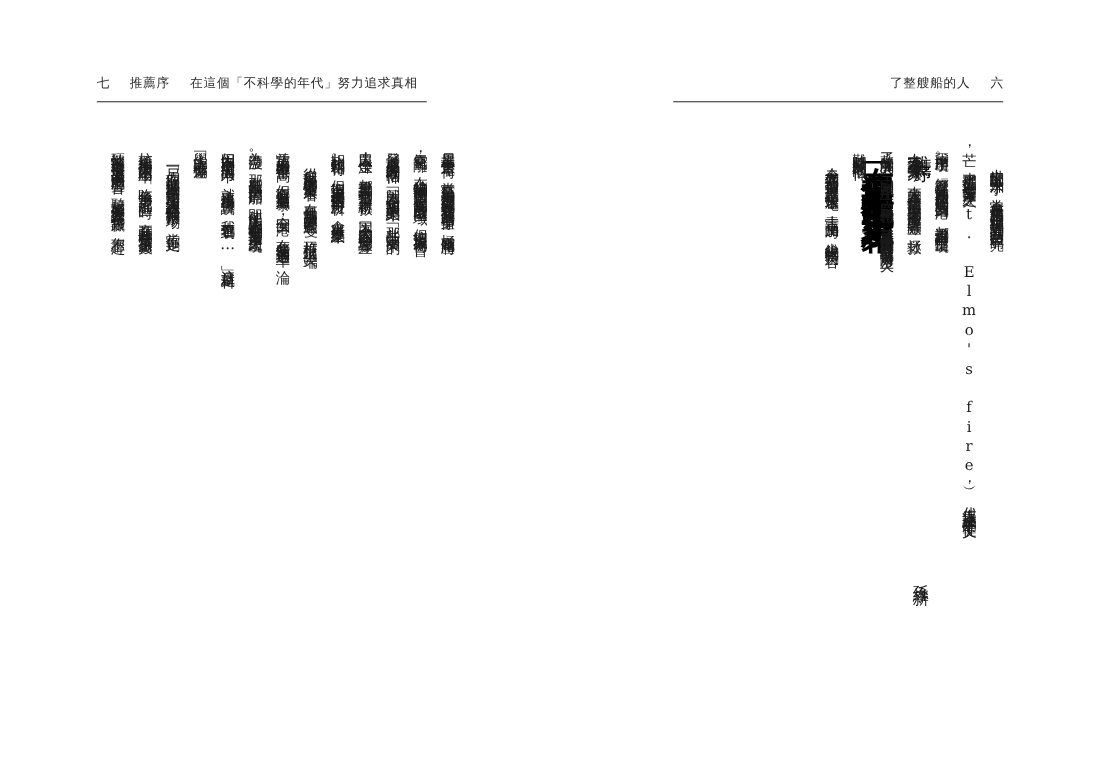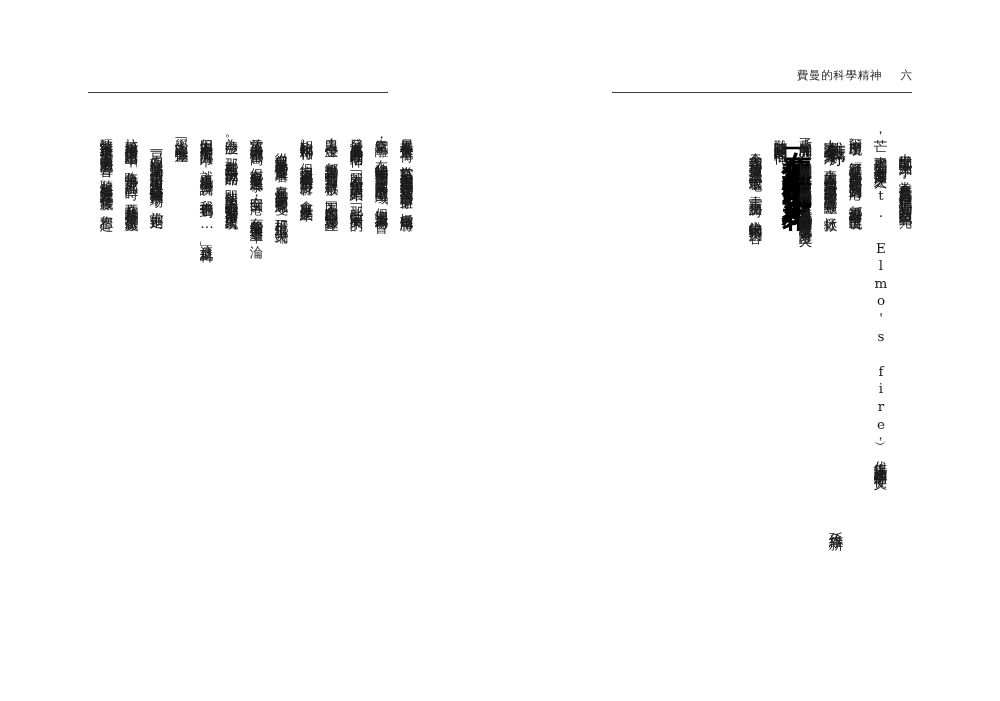--- a/index.html
+++ b/index.html
@@ -132,23 +132,28 @@
   }
 
   
   .indent1 { padding-top: 14px; }
 </style>
 </head>
 <body>
 
 <div class="page">
 
+  <div class="runhead runhead-left">
+    <span class="folio">七</span>
+    <span>推薦序</span>
+    <span>在這個「不科學的年代」努力追求真相</span>
+  </div>
 
   <div class="runhead runhead-right">
-    <span>費曼的科學精神</span>
+    <span>了整艘船的人</span>
     <span class="folio">六</span>
   </div>
 
   <div class="rule rule-left"></div>
   <div class="rule rule-right"></div>
 
   <div class="title-block">
     <div class="kicker">推薦序</div>
     <div class="headline">在這個「不科學的年代」努力追求真相</div>
   </div>

